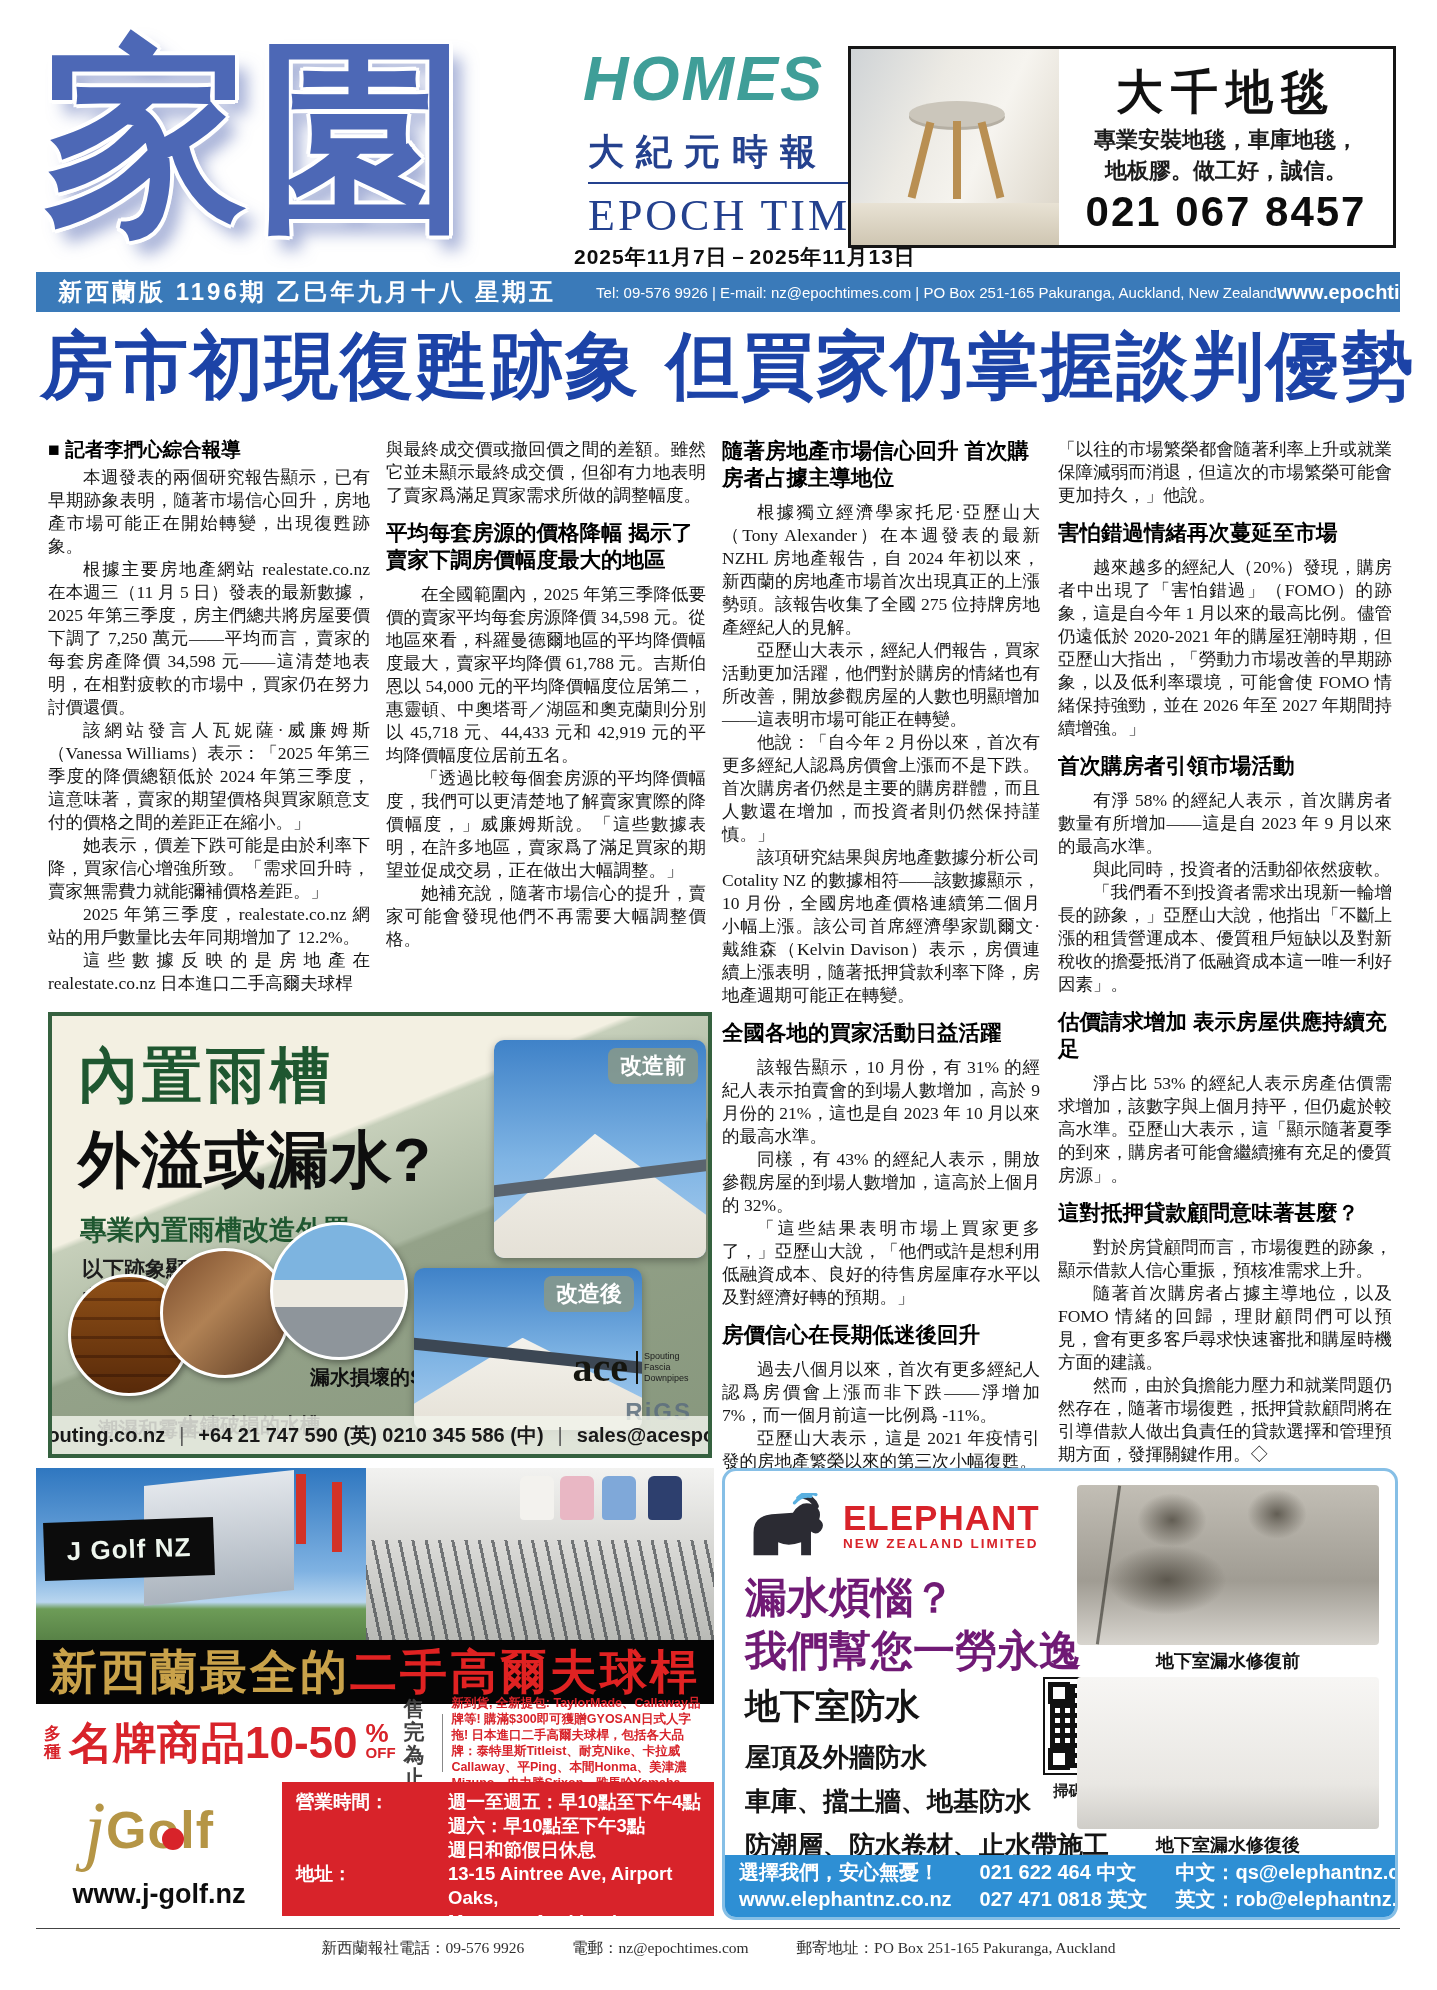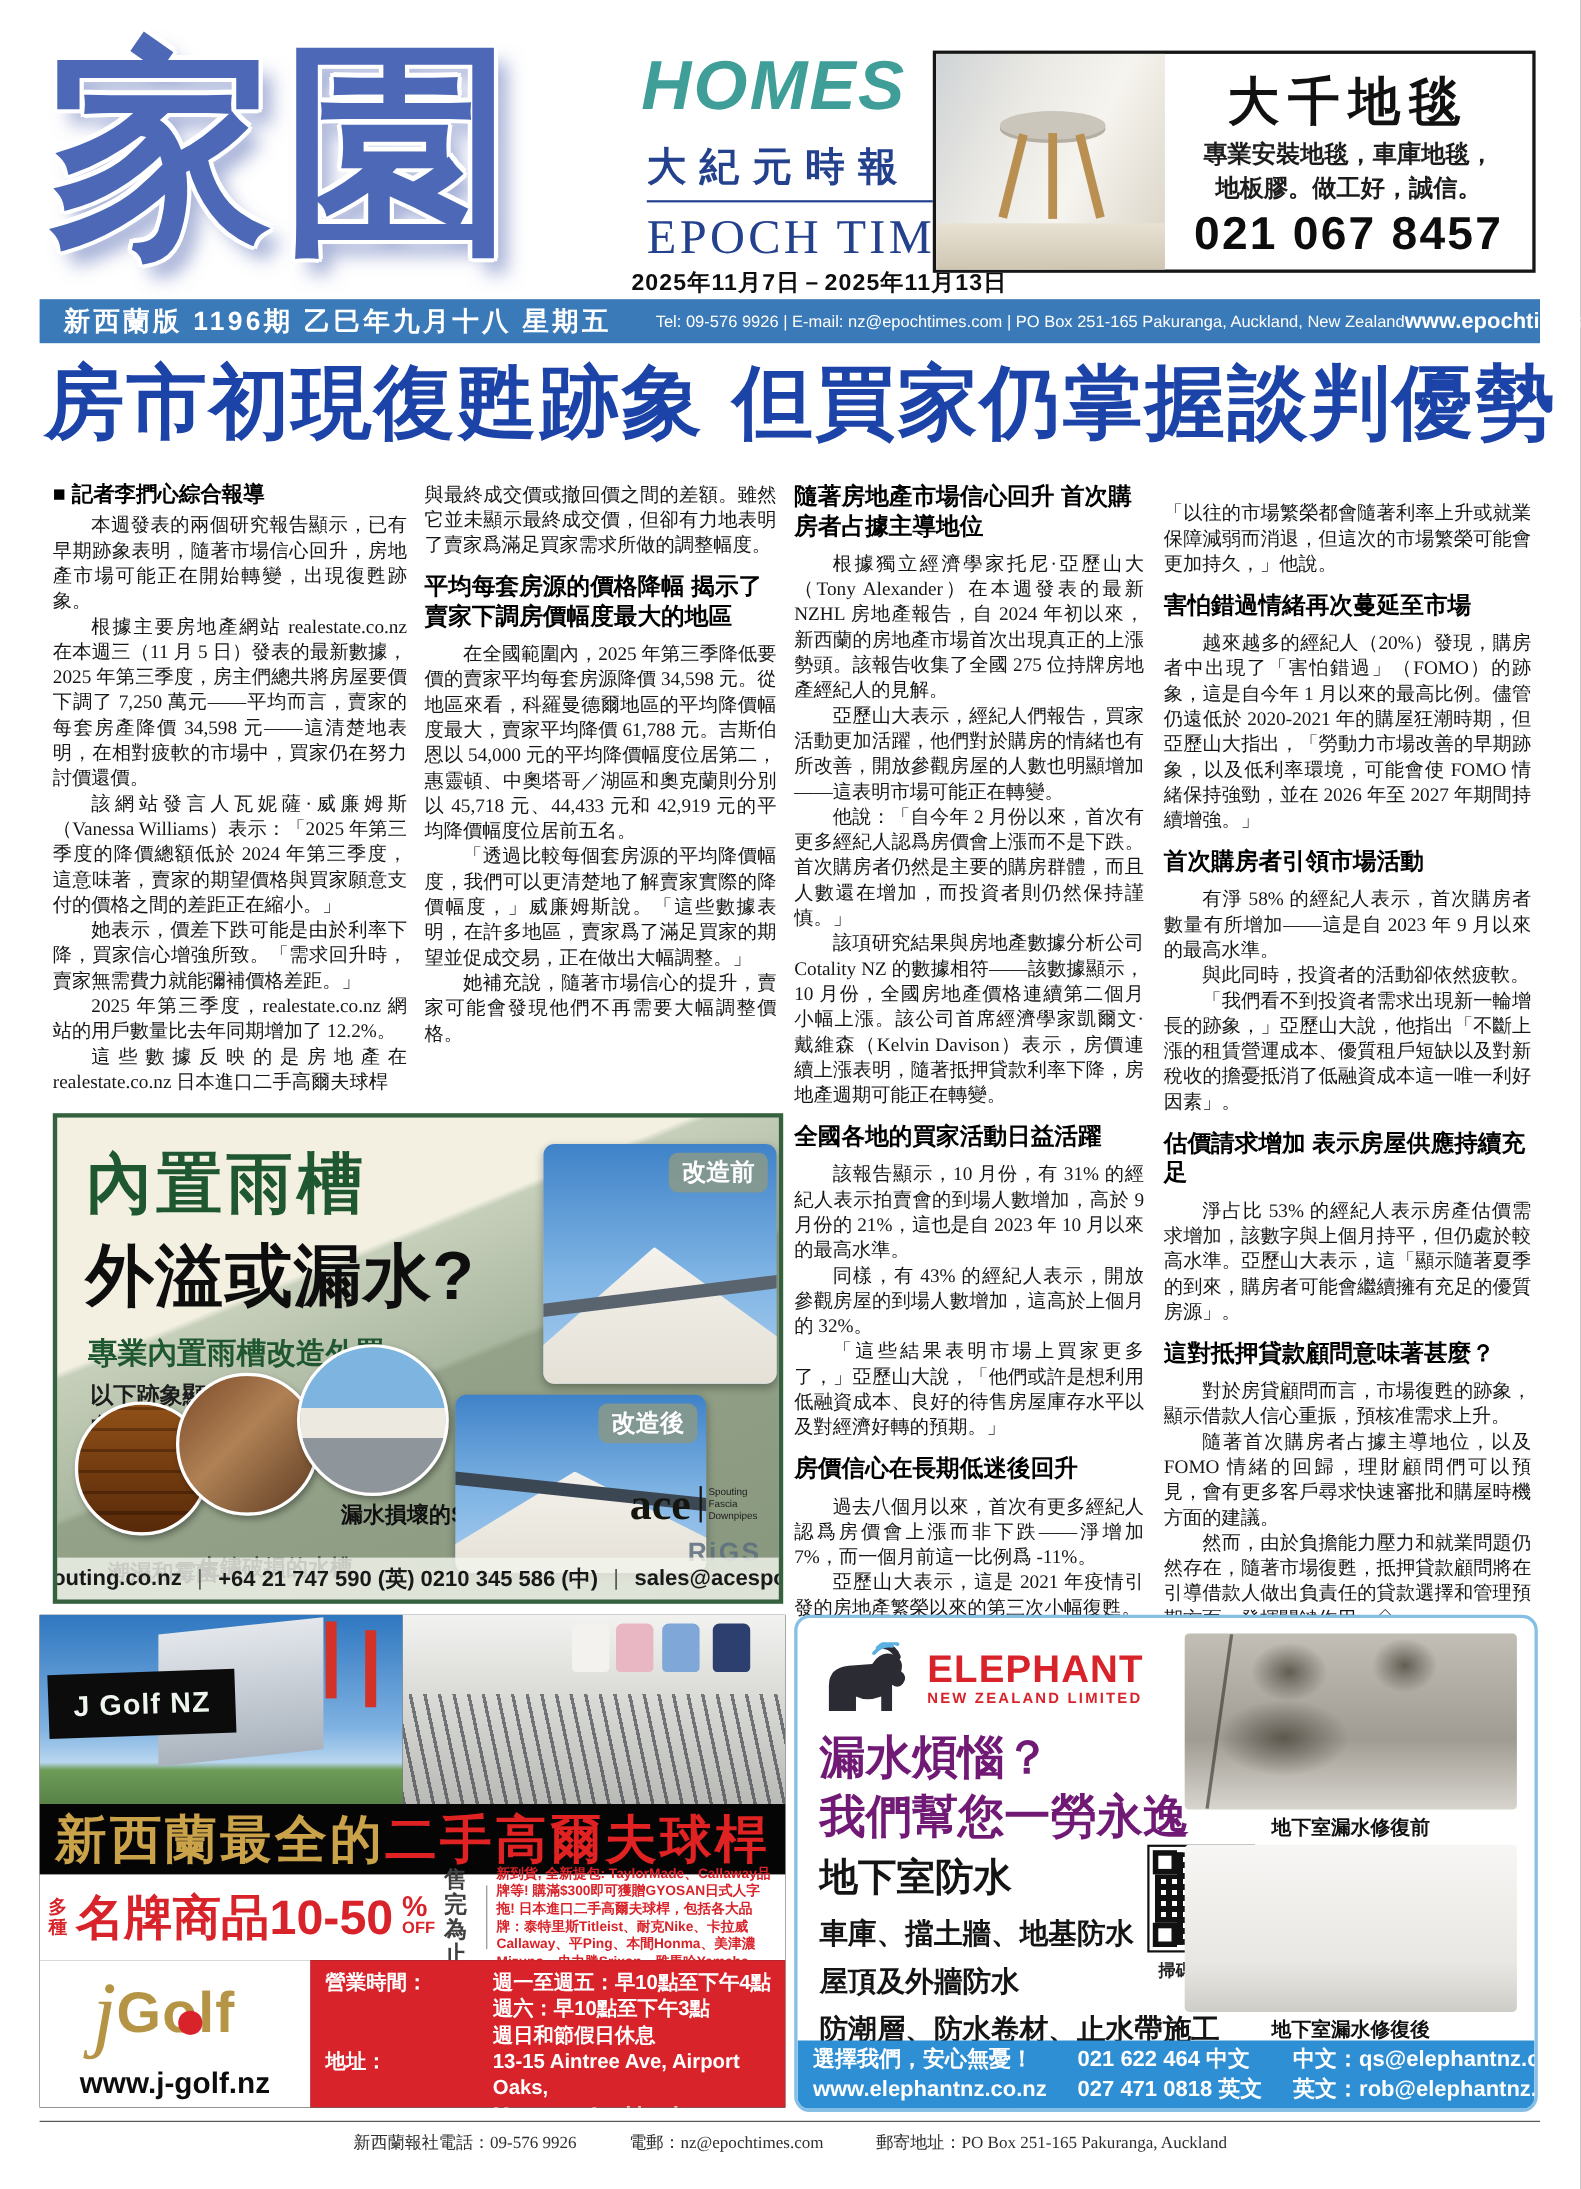--- a/index.html
+++ b/index.html
@@ -62,21 +62,21 @@
     position:absolute; left:40px; top:318px; width:1360px; white-space:nowrap;
     font-family:"Liberation Sans",sans-serif; font-weight:900; font-size:73px;
     color:#1c43a7; letter-spacing:2px;
   }
   .headline .part2 { margin-left:26px; }
   
   .col { position:absolute; top:438px; font-size:17.5px; line-height:23px; text-align:justify; color:#161616; }
   .col-1 { left:48px;   width:322px; }
   .col-2 { left:386px;  width:320px; }
   .col-3 { left:722px;  width:318px; }
-  .col-4 { left:1058px; width:334px;margin-top:17px; }
+  .col-4 { left:1058px; width:334px; }
   .col p { margin:0; text-indent:2em; }
   .col p.cont { text-indent:0; }
   .byline { font-family:"Liberation Sans",sans-serif; font-weight:700; font-size:19.5px; margin-bottom:5px; color:#000; }
   .col h3 { font-family:"Liberation Sans",sans-serif; font-size:21.5px; line-height:27px; margin:13px 0 9px; color:#000; text-align:left; }
   
   .spout {
     position:absolute; left:48px; top:1012px; width:664px; height:446px;
     border:4px solid #35613f; overflow:hidden;
     background:linear-gradient(158deg,#f3f0e2 0%,#f3f0e2 33%,#c6cfba 34%,#aab7a0 52%,#94a289 53%,#87977d 100%);
     font-family:"Liberation Sans",sans-serif;
@@ -390,22 +390,22 @@
         <div class="n1">ELEPHANT</div>
         <div class="n2">NEW ZEALAND LIMITED</div>
       </div>
     </div>
     <div class="el-head">
       <div>漏水煩惱？</div>
       <div>我們幫您一勞永逸</div>
     </div>
     <div class="el-services">
       <div class="el-s1">地下室防水</div>
+      <div class="el-s">屋頂及外牆防水</div>
       <div class="el-s">車庫、擋土牆、地基防水</div>
-      <div class="el-s">屋頂及外牆防水</div>
       <div class="el-s">防潮層、防水卷材、止水帶施工</div>
     </div>
     <div class="qr">
       <div class="qr-m"></div>
       <div class="qr-f a"></div>
       <div class="qr-f b"></div>
       <div class="qr-f c"></div>
       <div class="qr-dot"></div>
     </div>
     <div class="qr-label">掃碼加微信</div>

